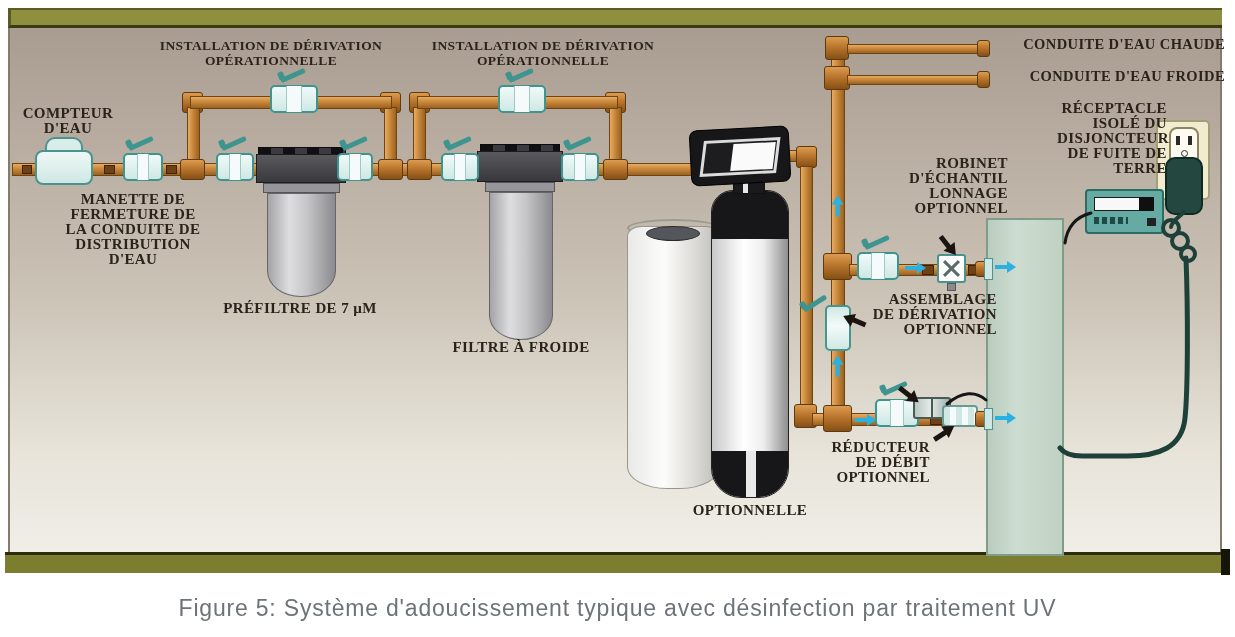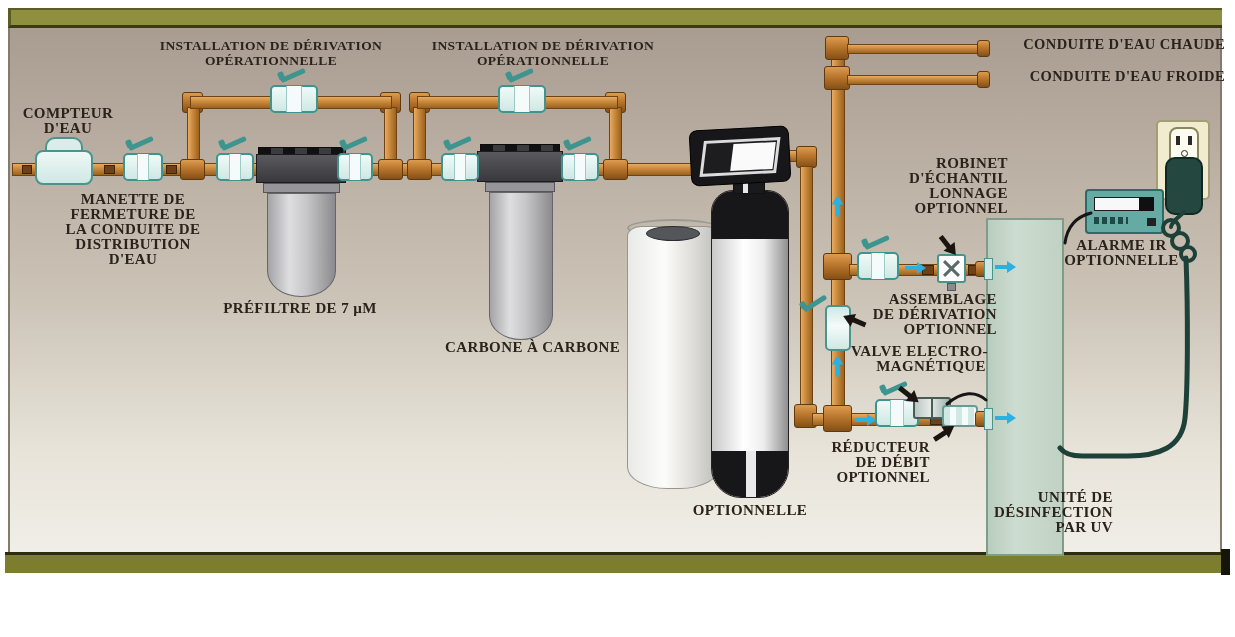--- a/index.html
+++ b/index.html
@@ -208,24 +208,23 @@
   <div class="parr" style="left:938px;top:240px;transform:rotate(52deg);"></div>
   <div class="parr" style="left:851px;top:320px;transform:rotate(203deg);"></div>
   <div class="parr" style="left:898px;top:390px;transform:rotate(38deg);"></div>
   <div class="parr" style="left:933px;top:433px;transform:rotate(-33deg);"></div>
 
   <div class="lbl" style="left:148px;top:38px;width:246px;font-size:13.5px;">INSTALLATION DE DÉRIVATION<br>OPÉRATIONNELLE</div>
   <div class="lbl" style="left:420px;top:38px;width:246px;font-size:13.5px;">INSTALLATION DE DÉRIVATION<br>OPÉRATIONNELLE</div>
   <div class="lbl" style="left:18px;top:106px;width:100px;">COMPTEUR<br>D'EAU</div>
   <div class="lbl" style="left:58px;top:192px;width:150px;">MANETTE DE<br>FERMETURE DE<br>LA CONDUITE DE<br>DISTRIBUTION<br>D'EAU</div>
   <div class="lbl" style="left:222px;top:301px;width:156px;">PRÉFILTRE DE 7 µM</div>
-  <div class="lbl" style="left:445px;top:340px;width:152px;">CARBONE À CARBONE</div>
+  <div class="lbl" style="left:445px;top:340px;width:152px;">FILTRE À FROIDE</div>
   <div class="lbl" style="left:688px;top:503px;width:124px;">OPTIONNELLE</div>
   <div class="lbl left" style="left:995px;top:37px;width:230px;font-size:14.5px;">CONDUITE D'EAU CHAUDE</div>
   <div class="lbl left" style="left:995px;top:69px;width:230px;font-size:14.5px;">CONDUITE D'EAU FROIDE</div>
+  <div class="lbl left" style="left:1057px;top:101px;width:110px;">RÉCEPTACLE<br>ISOLÉ DU<br>DISJONCTEUR<br>DE FUITE DE<br>TERRE</div>
   <div class="lbl left" style="left:908px;top:156px;width:100px;">ROBINET<br>D'ÉCHANTIL<br>LONNAGE<br>OPTIONNEL</div>
-  <div class="lbl" style="left:1064px;top:238px;width:115px;">ALARME IR<br>OPTIONNELLE</div>
   <div class="lbl left" style="left:872px;top:292px;width:125px;">ASSEMBLAGE<br>DE DÉRIVATION<br>OPTIONNEL</div>
-  <div class="lbl left" style="left:851px;top:344px;width:135px;">VALVE ELECTRO-<br>MAGNÉTIQUE</div>
   <div class="lbl left" style="left:820px;top:440px;width:110px;">RÉDUCTEUR<br>DE DÉBIT<br>OPTIONNEL</div>
-  <div class="lbl left" style="left:983px;top:490px;width:130px;">UNITÉ DE<br>DÉSINFECTION<br>PAR UV</div>
-
+
+  <div id="caption">Figure 5: Système d'adoucissement typique avec désinfection par traitement UV</div>
 </div>
 
 </body></html>

